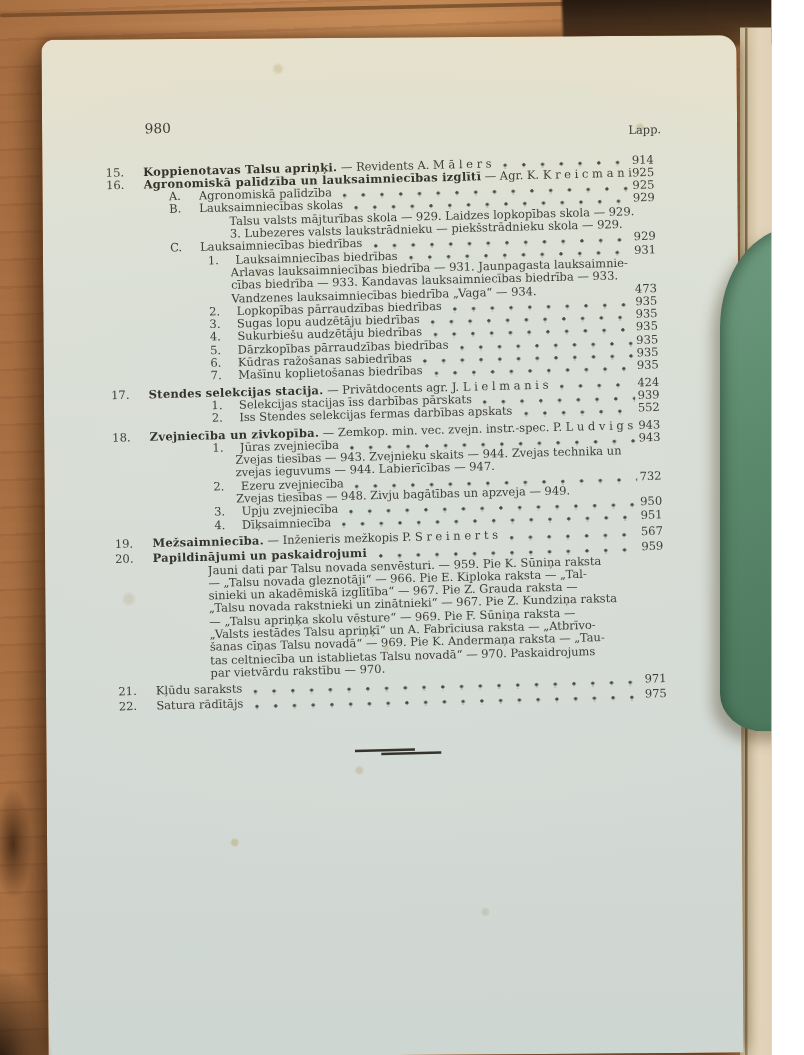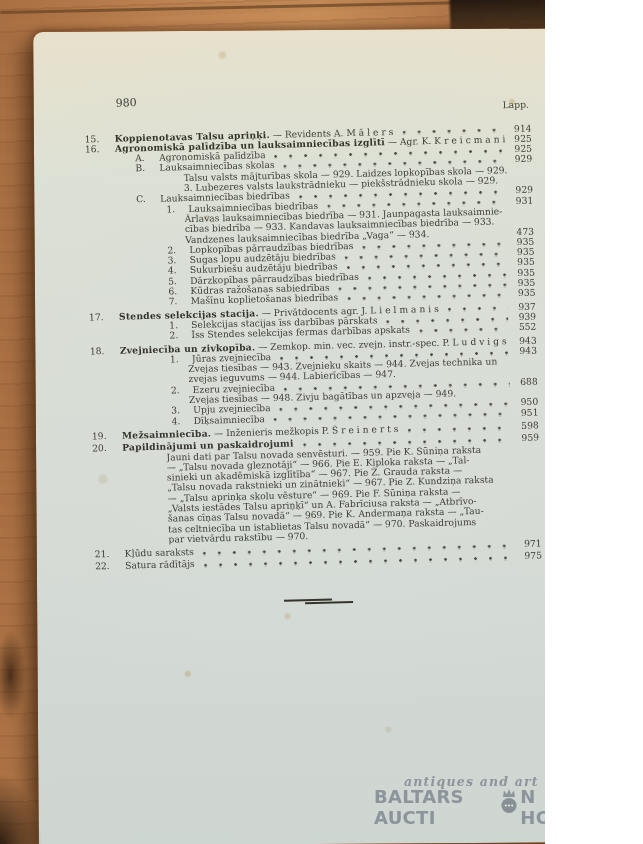--- a/index.html
+++ b/index.html
@@ -1,16 +1,16 @@
 <!DOCTYPE html>
 <html><head>
 <meta charset="utf-8">
 <style>
   html,body{margin:0;padding:0;}
-  .scene{position:relative;width:545px;height:844px;overflow:hidden;
+  .scene{position:relative;width:617px;height:844px;overflow:hidden;
     background:linear-gradient(92deg,#a86f42,#bd8352 30%,#c68d58 55%,#b07547 80%,#9c6238);
     font-family:"DejaVu Serif",serif;}
   .wood-grain{position:absolute;inset:0;
     background:repeating-linear-gradient(178deg, rgba(120,70,35,0) 0 9px, rgba(110,60,30,.20) 9px 11px, rgba(150,95,55,.12) 11px 22px);
     opacity:.8;}
   .plank-line{position:absolute;left:0;top:6px;width:470px;height:3px;background:#6b4526;
     transform:rotate(-1.2deg);border-radius:2px;opacity:.75;}
   .top-gap{position:absolute;left:450px;top:-8px;width:210px;height:46px;
     background:linear-gradient(180deg,#1f150d,#432e1c 55%,#6b4a2c);
     transform:rotate(-2deg);filter:blur(1px);}
@@ -55,21 +55,21 @@
   .lvl2{padding-left:80px;}.lvl2 .num{width:22px;}
   .lvl3{padding-left:98px;}
   .lvl4{padding-left:74px;}
   .trow .t{flex:0 1 auto;white-space:pre;min-width:0;overflow:hidden;}
   .trow .rest{flex:0 1 auto;white-space:pre;min-width:0;overflow:hidden;}
   .trow .bold{font-weight:bold;color:#34332c;letter-spacing:.2px;}
   .dots{flex:1 1 0;align-self:flex-end;height:4px;margin:0 2px 1.5px 9px;
     background-image:radial-gradient(circle at 1.5px 1.5px,#4b4a42 1.05px,transparent 1.6px);
     background-size:15px 4px;background-repeat:repeat-x;min-width:0;}
   .spacer{flex:1 1 0;min-width:0;}
-  .pg{flex:none;width:26px;text-align:right;}
+  .pg{flex:none;width:26px;text-align:left;}
   .g2{margin-top:2px;}.g3{margin-top:3px;}
 
   .end-rule{margin-top:32px;position:relative;height:8px;}
   .end-rule .r1{position:absolute;left:188px;top:0;width:48px;height:2px;background:#35342c;}
   .end-rule .r2{position:absolute;left:209px;top:3px;width:48px;height:2px;background:#35342c;}
 
   .green-card{position:absolute;left:576px;top:182px;width:67px;height:403px;
     background:linear-gradient(160deg,#6f9c80,#5d8b6e 40%,#527f63 75%,#4b775c);
     border-radius:60px 0 0 34px / 80px 0 0 30px;
     box-shadow:-6px 8px 10px rgba(60,45,20,.35), inset 7px 2px 10px -4px rgba(28,48,36,.5);}
@@ -195,21 +195,21 @@
             <span class="num">7.</span>
             <span class="t">Mašīnu koplietošanas biedrības</span>
             <span class="dots"></span>
             <span class="pg">935</span>
           </div>
           <div class="trow lvl0 g3">
             <span class="num">17.</span>
             <span class="t bold">Stendes selekcijas stacija.</span>
             <span class="rest"> — Privātdocents agr. J. L i e l m a n i s</span>
             <span class="dots"></span>
-            <span class="pg">937</span>
+            <span class="pg">424</span>
           </div>
           <div class="trow lvl2">
             <span class="num">1.</span>
             <span class="t">Selekcijas stacijas īss darbības pārskats</span>
             <span class="dots"></span>
             <span class="pg">939</span>
           </div>
           <div class="trow lvl2">
             <span class="num">2.</span>
             <span class="t">Īss Stendes selekcijas fermas darbības apskats</span>
@@ -232,21 +232,21 @@
           <div class="trow lvl3">
             <span class="t">Zvejas tiesības — 943. Zvejnieku skaits — 944. Zvejas technika un</span>
           </div>
           <div class="trow lvl3">
             <span class="t">zvejas ieguvums — 944. Labierīcības — 947.</span>
           </div>
           <div class="trow lvl2">
             <span class="num">2.</span>
             <span class="t">Ezeru zvejniecība</span>
             <span class="dots"></span>
-            <span class="pg">688</span>
+            <span class="pg">732</span>
           </div>
           <div class="trow lvl3">
             <span class="t">Zvejas tiesības — 948. Zivju bagātības un apzveja — 949.</span>
           </div>
           <div class="trow lvl2">
             <span class="num">3.</span>
             <span class="t">Upju zvejniecība</span>
             <span class="dots"></span>
             <span class="pg">950</span>
           </div>
@@ -254,21 +254,21 @@
             <span class="num">4.</span>
             <span class="t">Dīķsaimniecība</span>
             <span class="dots"></span>
             <span class="pg">951</span>
           </div>
           <div class="trow lvl0 g3">
             <span class="num">19.</span>
             <span class="t bold">Mežsaimniecība.</span>
             <span class="rest"> — Inženieris mežkopis P. Š r e i n e r t s</span>
             <span class="dots"></span>
-            <span class="pg">598</span>
+            <span class="pg">567</span>
           </div>
           <div class="trow lvl0 g2">
             <span class="num">20.</span>
             <span class="t bold">Papildinājumi un paskaidrojumi</span>
             <span class="dots"></span>
             <span class="pg">959</span>
           </div>
           <div class="trow lvl4">
             <span class="t">Jauni dati par Talsu novada senvēsturi. — 959. Pie K. Sūniņa raksta</span>
           </div>
@@ -327,29 +327,13 @@
         <div class="frag">ju</div>
         <div class="frag mt">sa</div>
         <div class="frag">tē</div>
         <div class="frag">ka</div>
         <div class="frag">(1</div>
       </div>
   </div>
 
   <div class="corner-shadow"></div>
 
-  <div class="watermark">
-    <div class="wm1">antiques and art</div>
-    <div class="wm2">
-      <span>BALTARS AUCTI</span>
-      <span class="wm-logo">
-        <svg width="20" height="26" viewBox="0 0 20 26">
-          <path d="M4 9 L5 2.5 L7.8 6.5 L10 1 L12.2 6.5 L15 2.5 L16 9 Z" fill="rgba(122,130,140,.78)"></path>
-          <circle cx="10" cy="17.5" r="7.6" fill="rgba(122,130,140,.85)"></circle>
-          <circle cx="6.8" cy="17.5" r="1.1" fill="#e9e6dc"></circle>
-          <circle cx="10" cy="17.5" r="1.1" fill="#e9e6dc"></circle>
-          <circle cx="13.2" cy="17.5" r="1.1" fill="#e9e6dc"></circle>
-        </svg>
-      </span>
-      <span>N HOUSE</span>
-    </div>
-  </div>
 </div>
 
 </body></html>

